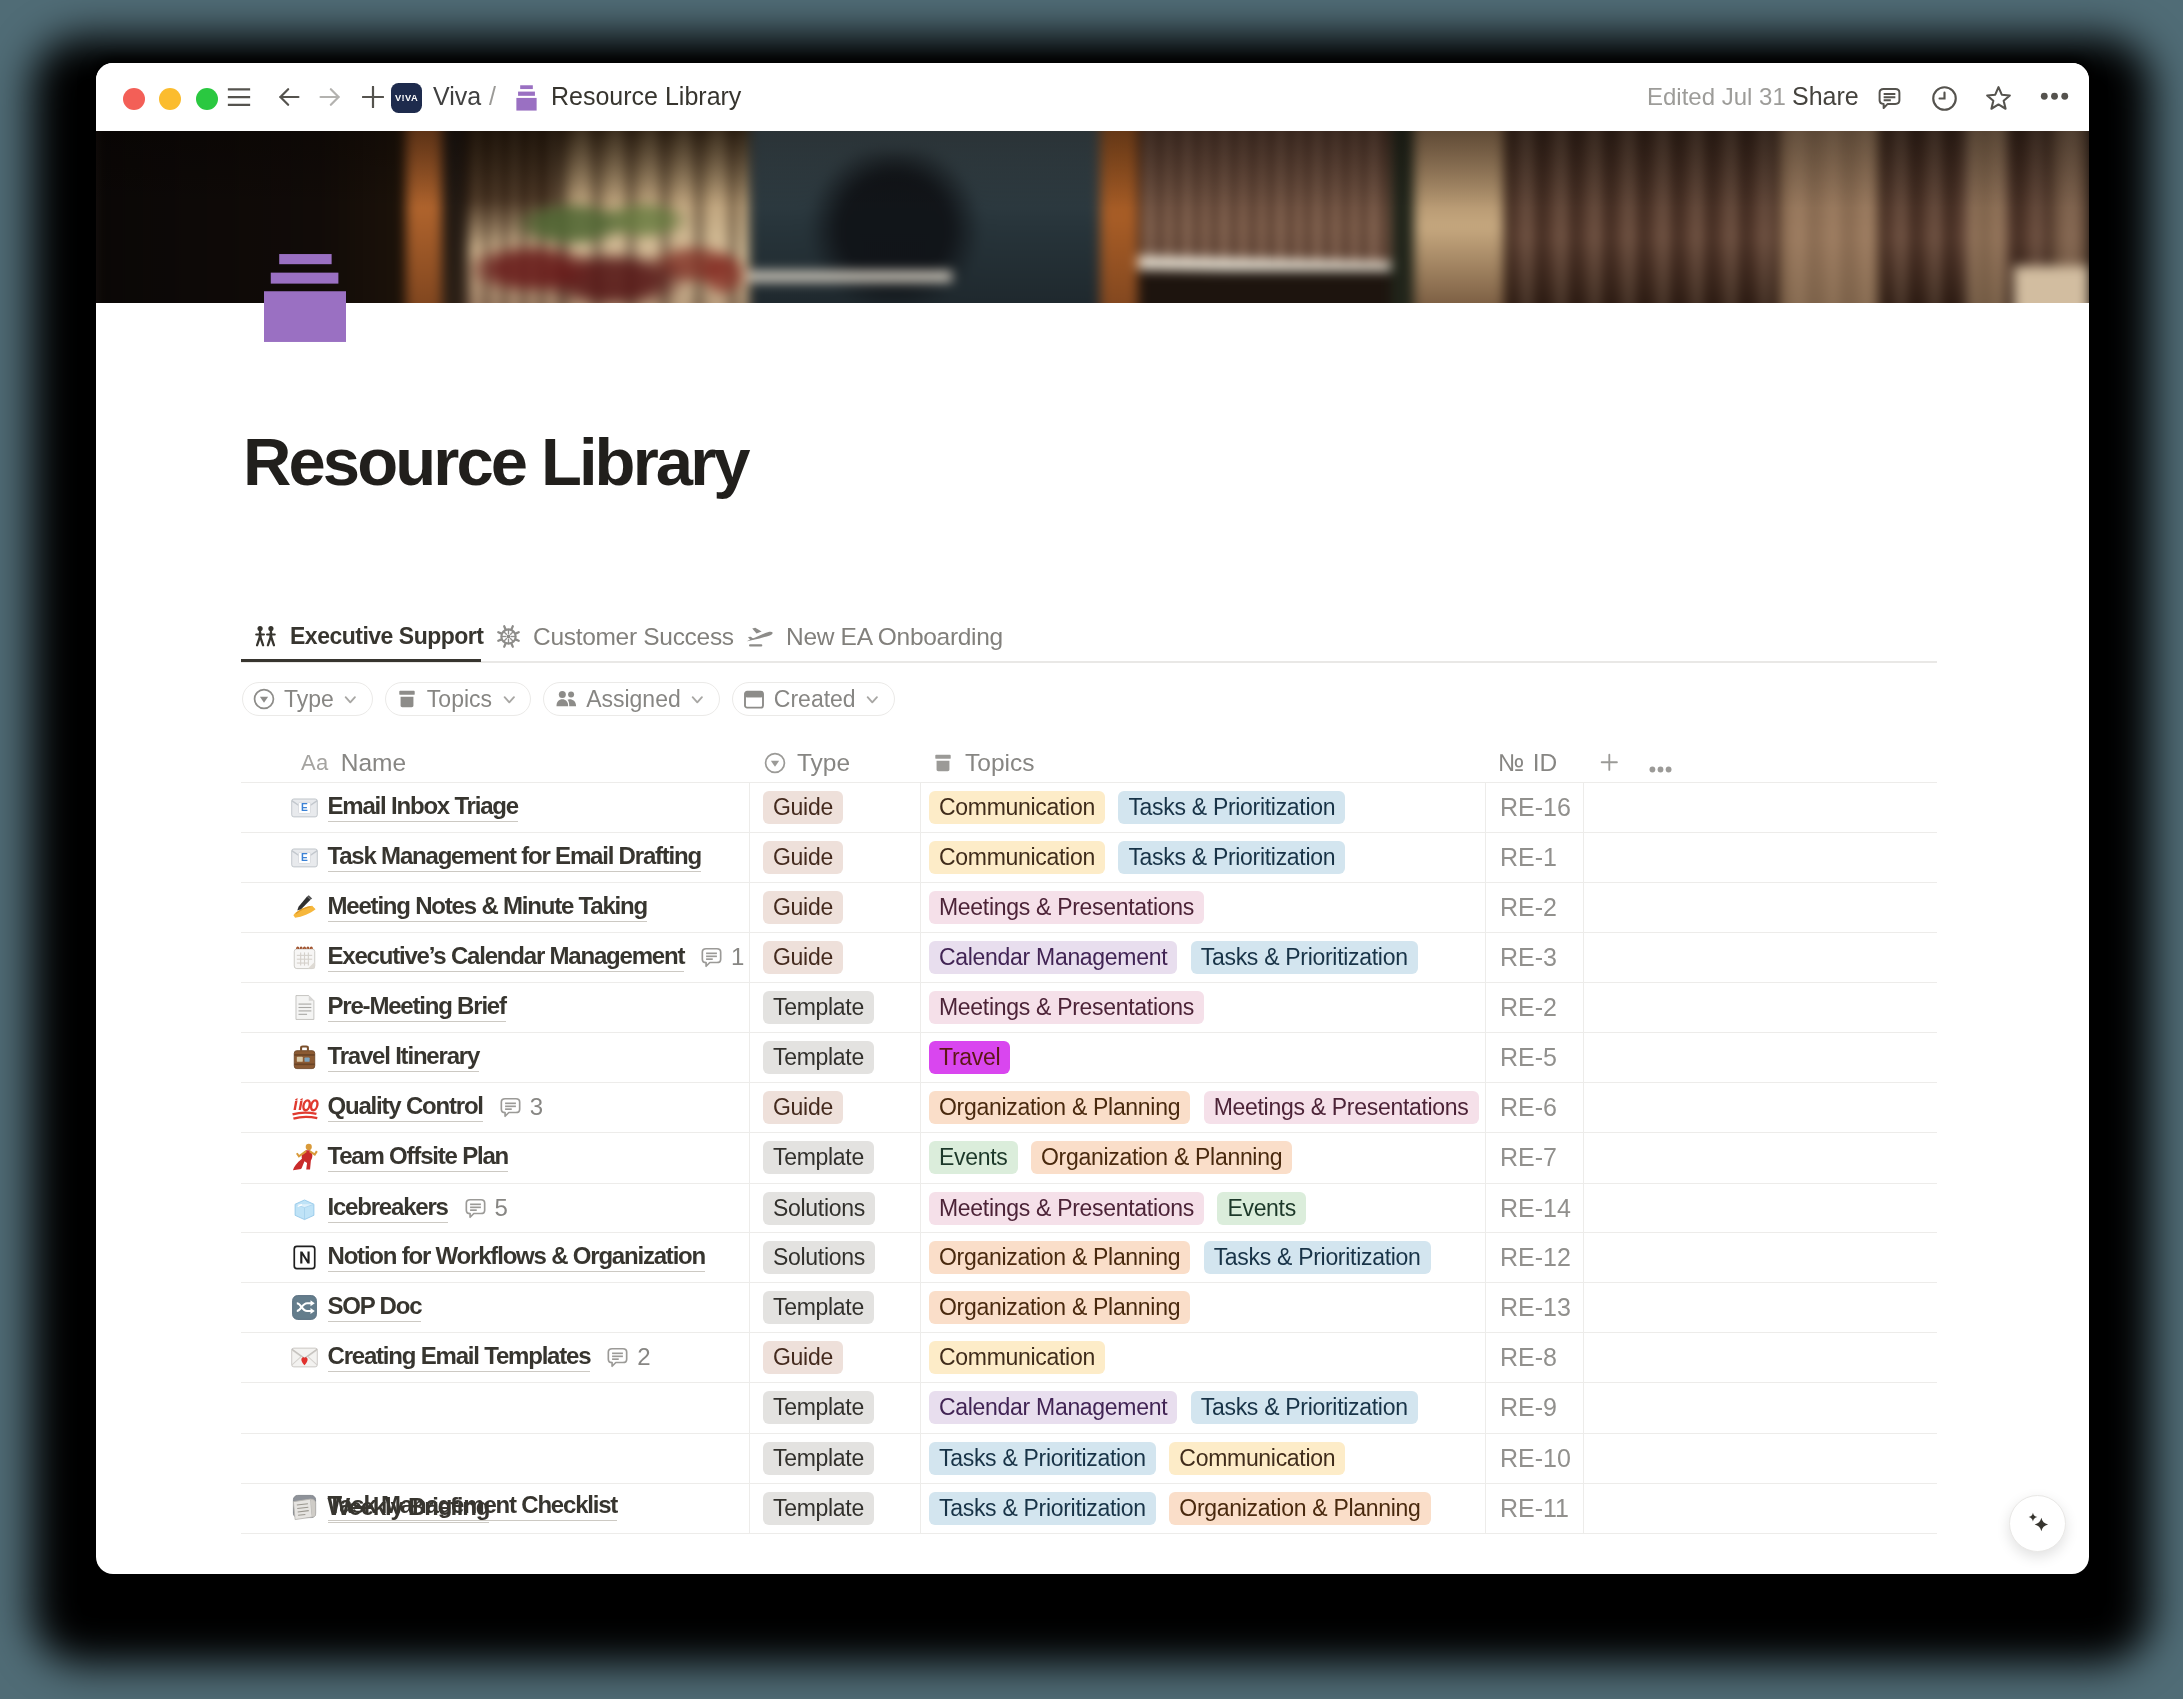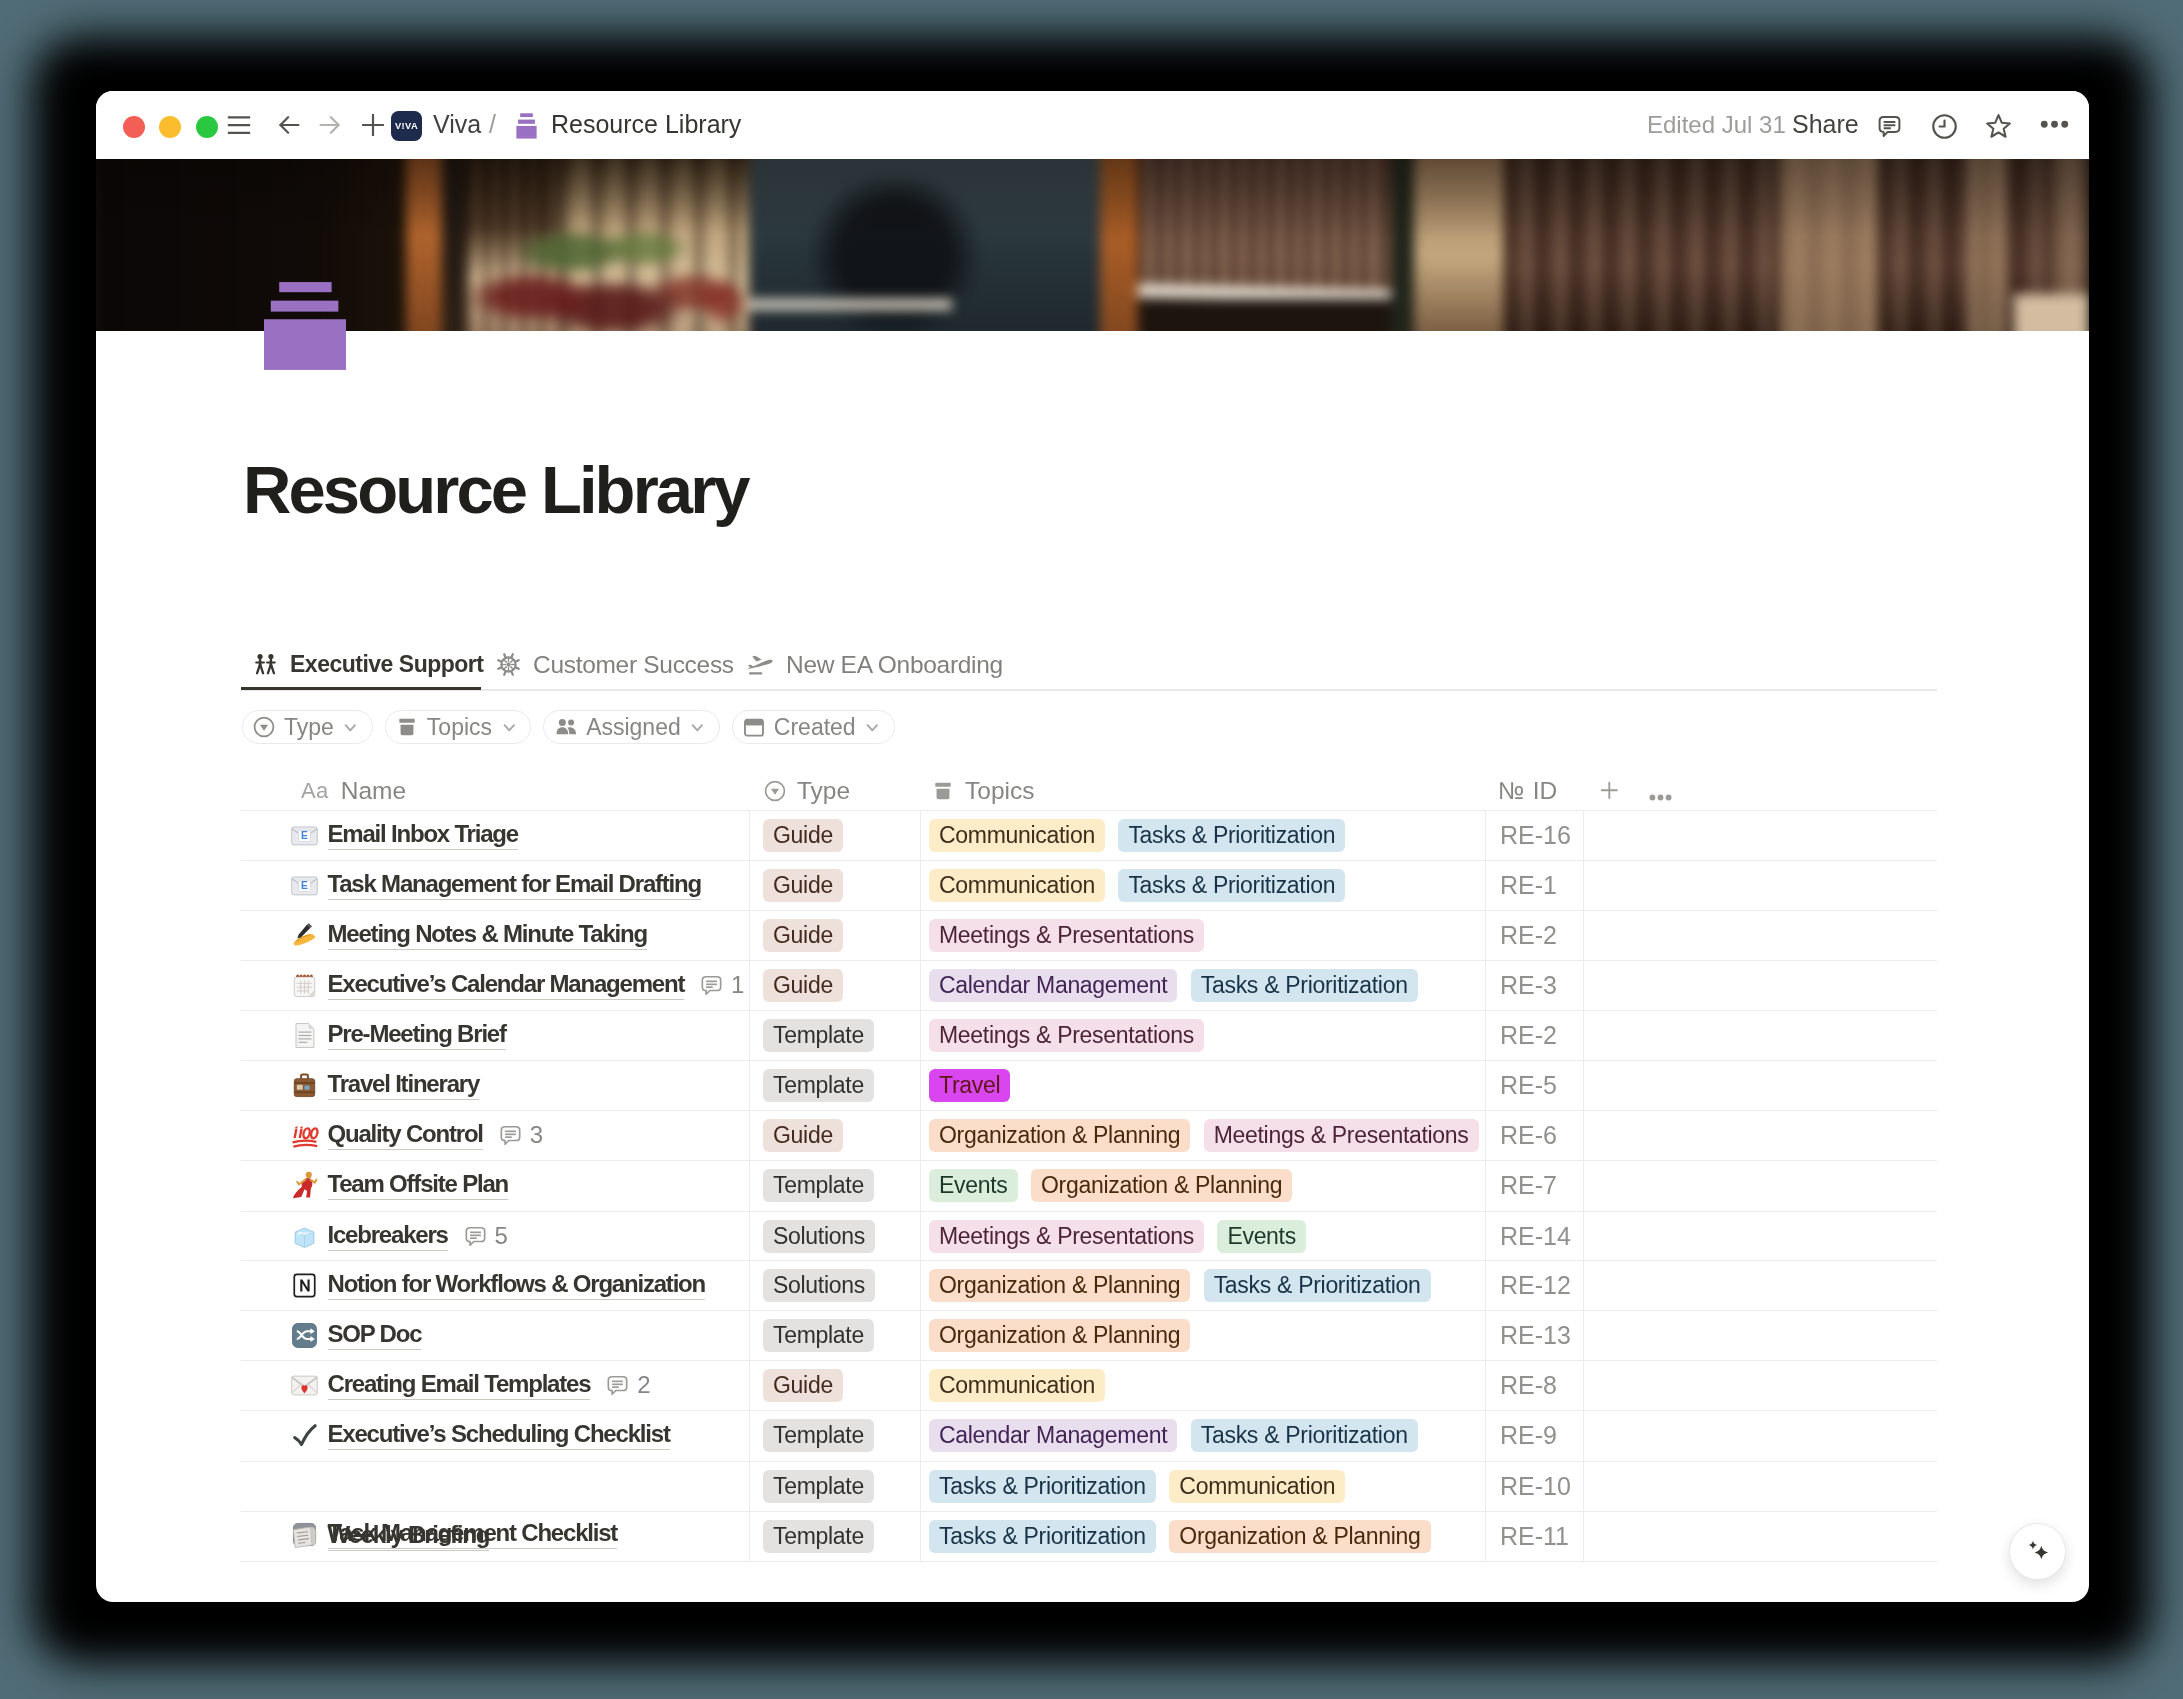--- a/index.html
+++ b/index.html
@@ -1,18 +1,18 @@
 <!DOCTYPE html>
 <html style="font-size:13.5px"><head><meta charset="utf-8"><style>
 
 *{margin:0;padding:0;box-sizing:border-box}
 html,body{width:2183px;height:1700px;overflow:hidden;background:#506c76;font-family:"Liberation Sans",sans-serif;-webkit-font-smoothing:antialiased}
 .shadow{position:absolute;left:32px;top:36px;width:2120px;height:1628px;background:#000;border-radius:51px;filter:blur(20px)}
 .window{position:absolute;left:96px;top:63px;width:1993px;height:1511px;background:#fff;border-radius:17px;
- box-shadow:0 0 12px 5px rgba(0,0,0,0.9);margin-top:28px;}
+ box-shadow:0 0 12px 5px rgba(0,0,0,0.9);}
 .winclip{position:absolute;inset:0;border-radius:17px;overflow:hidden}
 .titlebar{position:absolute;left:0;top:0;width:100%;height:68px;background:#fff}
 .tl{position:absolute;top:24.5px;width:22px;height:22px;border-radius:50%}
 .cover{position:absolute;left:0;top:68px;width:1993px;height:172px;overflow:hidden;background:#1a130f}
 .cover-inner{position:absolute;left:-17px;top:-17px;width:2027px;height:206px;filter:blur(6px)}
 .cslice{position:absolute;top:0;height:100%}
 .pageicon{position:absolute;left:168px;top:191px;z-index:6}
 .h1{position:absolute;left:147px;top:360px;font-size:67px;font-weight:700;color:#211f1c;letter-spacing:-2.9px}
 .callout{position:absolute;left:144px;top:451px;width:1700px;height:79px;background:#f3f1f8;border-radius:8.5px;display:flex;align-items:center}
 .callout .txt{font-size:26px;color:#34322e;margin-left:24px}
@@ -569,28 +569,20 @@
         </span>
 </div>
 <div class="cell" style="left:667px;top:1269px;height:50px">
         <span class="pill" style="background:#eee0da;color:#442a1e">Guide</span>
       </div>
 <div class="cell" style="left:833px;top:1269px;height:50px;gap:13.5px">
 <span class="pill" style="background:#fdecc8;color:#402c1b">Communication</span>
 </div>
 <div class="cell idtxt" style="left:1404px;top:1269px;height:50px">RE-8</div>
 <div class="rowline" style="top:1370px"></div>
-<div class="cell" style="left:194px;top:1319px;height:50px">
-<div style="margin-right:8.5px;display:flex">
-          <svg width="29" height="29" viewBox="0 0 34 34">
-            <path d="M5.5 19.5 C9 21.5 11.5 24 13.5 27.5 C17.5 18.5 23 10.5 29.5 5.5" fill="none" stroke="#3e4440" stroke-width="3.6" stroke-linecap="round" stroke-linejoin="round"></path>
-          </svg>
-        </div>
-<span class="name">Executive’s Scheduling Checklist</span>
-</div>
 <div class="cell" style="left:667px;top:1319px;height:50px">
         <span class="pill" style="background:#e3e2e0;color:#32302c">Template</span>
       </div>
 <div class="cell" style="left:833px;top:1319px;height:50px;gap:13.5px">
 <span class="pill" style="background:#e8deee;color:#412454">Calendar Management</span>
 <span class="pill" style="background:#d3e5ef;color:#183347">Tasks &amp; Prioritization</span>
 </div>
 <div class="cell idtxt" style="left:1404px;top:1319px;height:50px">RE-9</div>
 <div class="rowline" style="top:1420px"></div>
 <div class="cell" style="left:194px;top:1418px;height:50px">

